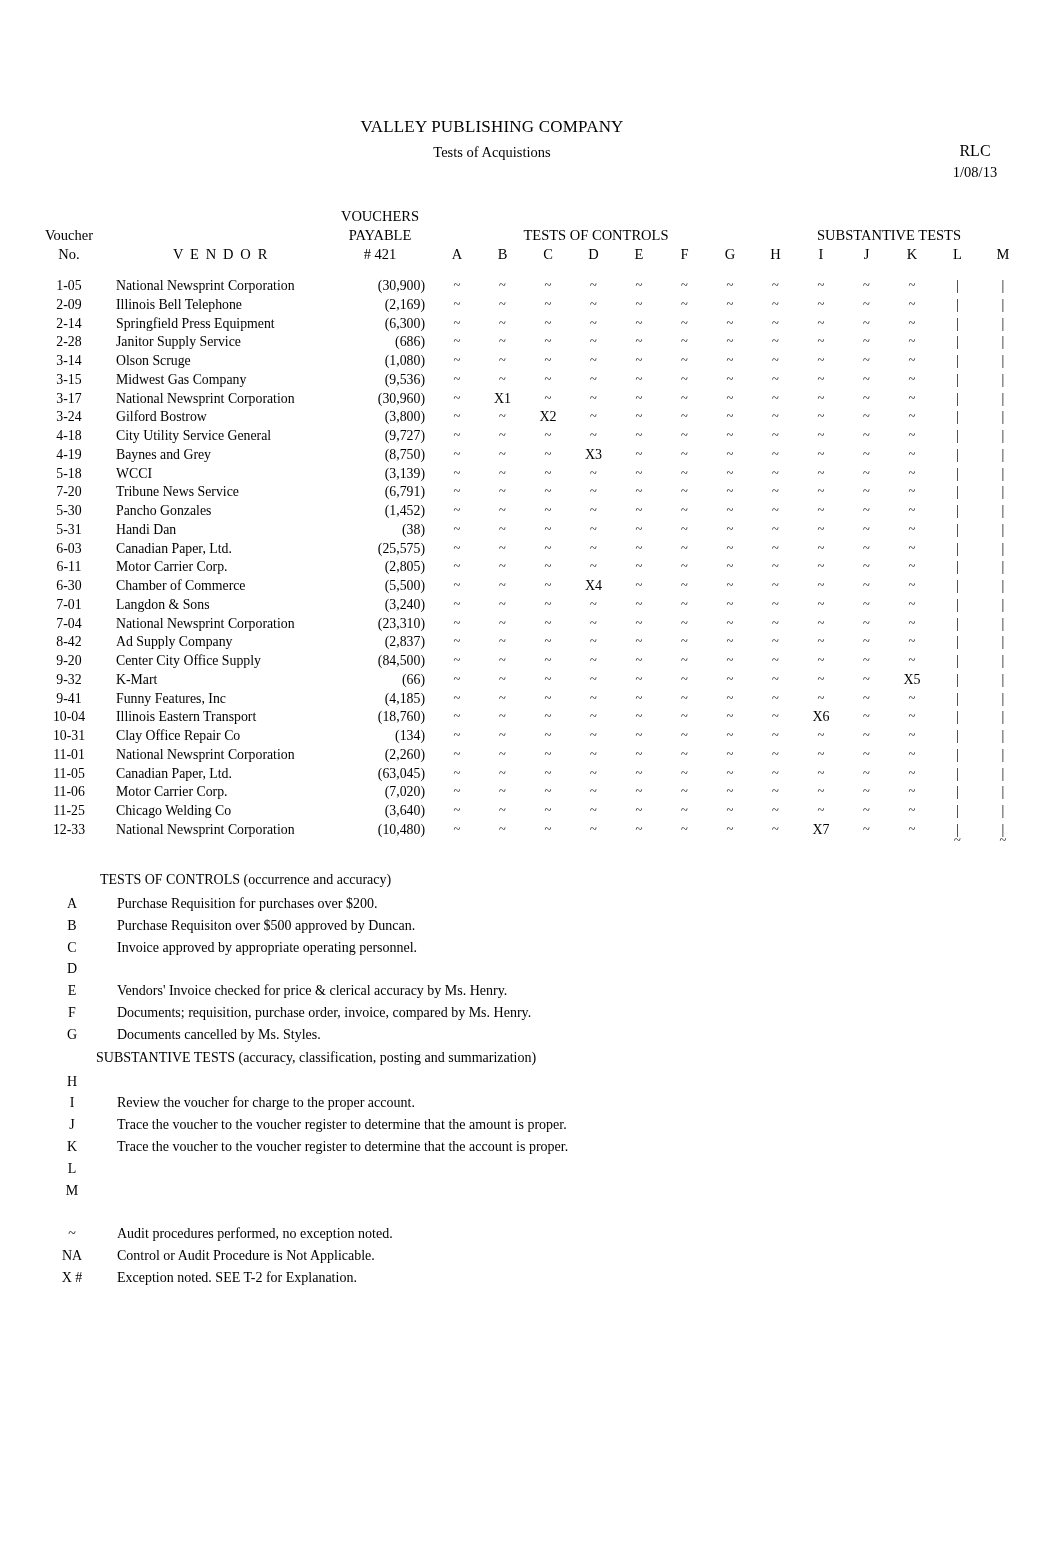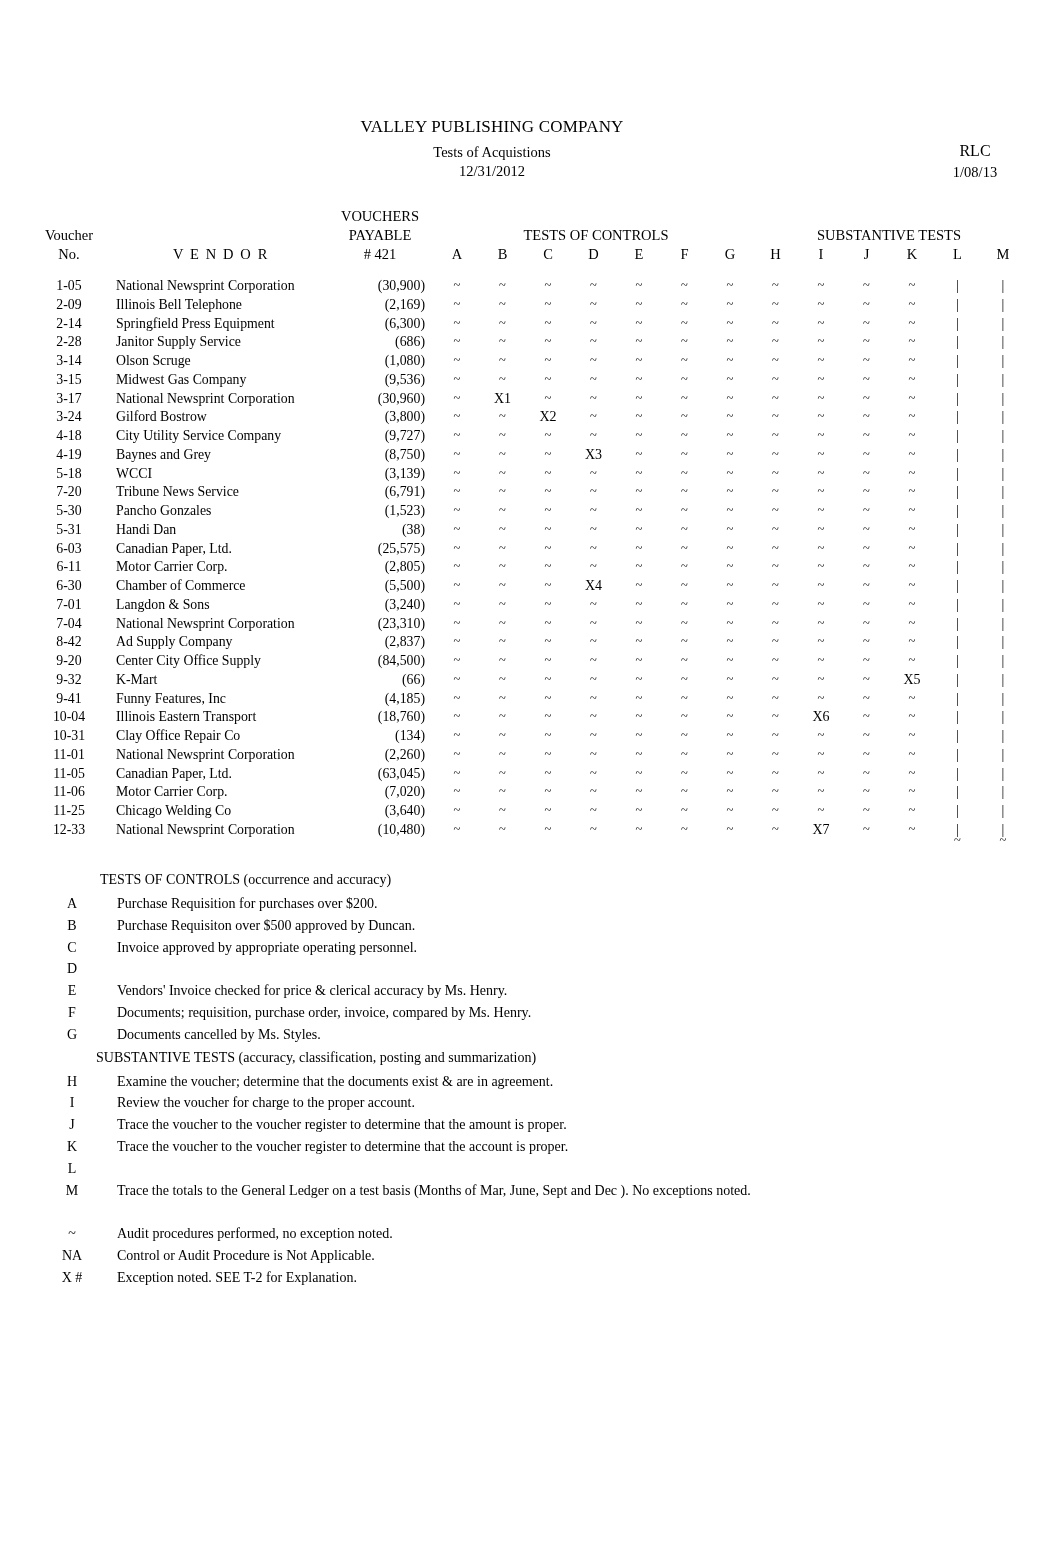--- a/index.html
+++ b/index.html
@@ -247,21 +247,20 @@
     white-space: nowrap;
   }
 </style>
 </head>
 <body>
 
 <div class="page">
 
   <div class="company-title">VALLEY PUBLISHING COMPANY</div>
   <div class="subtitle-1">Tests of Acquistions</div>
-  <div class="subtitle-2">12/31/2012</div>
   <div class="preparer">RLC</div>
   <div class="prep-date">1/08/13</div>
 
   <div class="hdr-voucher">Voucher</div>
   <div class="hdr-no">No.</div>
   <div class="hdr-vendor">V E N D O R</div>
   <div class="hdr-vouchers">VOUCHERS</div>
   <div class="hdr-payable">PAYABLE</div>
   <div class="hdr-acct"># 421</div>
   <div class="hdr-toc">TESTS OF CONTROLS</div>
@@ -423,21 +422,21 @@
         <div class="mk tilde" style="left: 713px;">~</div>
         <div class="mk tilde" style="left: 758.5px;">~</div>
         <div class="mk tilde" style="left: 804px;">~</div>
         <div class="mk tilde" style="left: 849.5px;">~</div>
         <div class="mk tilde" style="left: 895px;">~</div>
         <div class="mk bar" style="left: 940.5px;">|</div>
         <div class="mk bar" style="left: 986px;">|</div>
       </div>
       <div class="row">
         <div class="c-num">4-18</div>
-        <div class="c-vendor">City Utility Service Company</div>
+        <div class="c-vendor">City Utility Service General</div>
         <div class="c-amt">(9,727)</div>
         <div class="mk tilde" style="left: 440px;">~</div>
         <div class="mk tilde" style="left: 485.5px;">~</div>
         <div class="mk tilde" style="left: 531px;">~</div>
         <div class="mk tilde" style="left: 576.5px;">~</div>
         <div class="mk tilde" style="left: 622px;">~</div>
         <div class="mk tilde" style="left: 667.5px;">~</div>
         <div class="mk tilde" style="left: 713px;">~</div>
         <div class="mk tilde" style="left: 758.5px;">~</div>
         <div class="mk tilde" style="left: 804px;">~</div>
@@ -496,21 +495,21 @@
         <div class="mk tilde" style="left: 758.5px;">~</div>
         <div class="mk tilde" style="left: 804px;">~</div>
         <div class="mk tilde" style="left: 849.5px;">~</div>
         <div class="mk tilde" style="left: 895px;">~</div>
         <div class="mk bar" style="left: 940.5px;">|</div>
         <div class="mk bar" style="left: 986px;">|</div>
       </div>
       <div class="row">
         <div class="c-num">5-30</div>
         <div class="c-vendor">Pancho Gonzales</div>
-        <div class="c-amt">(1,523)</div>
+        <div class="c-amt">(1,452)</div>
         <div class="mk tilde" style="left: 440px;">~</div>
         <div class="mk tilde" style="left: 485.5px;">~</div>
         <div class="mk tilde" style="left: 531px;">~</div>
         <div class="mk tilde" style="left: 576.5px;">~</div>
         <div class="mk tilde" style="left: 622px;">~</div>
         <div class="mk tilde" style="left: 667.5px;">~</div>
         <div class="mk tilde" style="left: 713px;">~</div>
         <div class="mk tilde" style="left: 758.5px;">~</div>
         <div class="mk tilde" style="left: 804px;">~</div>
         <div class="mk tilde" style="left: 849.5px;">~</div>
@@ -856,40 +855,38 @@
         <div class="leg-key">F</div>
         <div class="leg-txt">Documents; requisition, purchase order, invoice, compared by Ms. Henry.</div>
       </div>
       <div class="leg-row" style="top: 1026.8px;">
         <div class="leg-key">G</div>
         <div class="leg-txt">Documents cancelled by Ms. Styles.</div>
       </div>
       <div class="legend-head" style="top: 1049.6px; left: 96px;">SUBSTANTIVE TESTS (accuracy, classification, posting and summarization)</div>
       <div class="leg-row" style="top: 1073.6px;">
         <div class="leg-key">H</div>
-        <div class="leg-txt">Examine the voucher; determine that the documents exist &amp; are in agreement.</div>
       </div>
       <div class="leg-row" style="top: 1095.4px;">
         <div class="leg-key">I</div>
         <div class="leg-txt">Review the voucher for charge to the proper account.</div>
       </div>
       <div class="leg-row" style="top: 1117.2px;">
         <div class="leg-key">J</div>
         <div class="leg-txt">Trace the voucher to the voucher register to determine that the amount is proper.</div>
       </div>
       <div class="leg-row" style="top: 1139px;">
         <div class="leg-key">K</div>
         <div class="leg-txt">Trace the voucher to the voucher register to determine that the account is proper.</div>
       </div>
       <div class="leg-row" style="top: 1160.8px;">
         <div class="leg-key">L</div>
       </div>
       <div class="leg-row" style="top: 1182.6px;">
         <div class="leg-key">M</div>
-        <div class="leg-txt">Trace the totals to the General Ledger on a test basis (Months of Mar, June, Sept and Dec ). No exceptions noted.</div>
       </div>
       <div class="leg-row" style="top: 1226.4px;">
         <div class="leg-key">~</div>
         <div class="leg-txt">Audit procedures performed, no exception noted.</div>
       </div>
       <div class="leg-row" style="top: 1248.2px;">
         <div class="leg-key">NA</div>
         <div class="leg-txt">Control or Audit Procedure is Not Applicable.</div>
       </div>
       <div class="leg-row" style="top: 1270px;">

